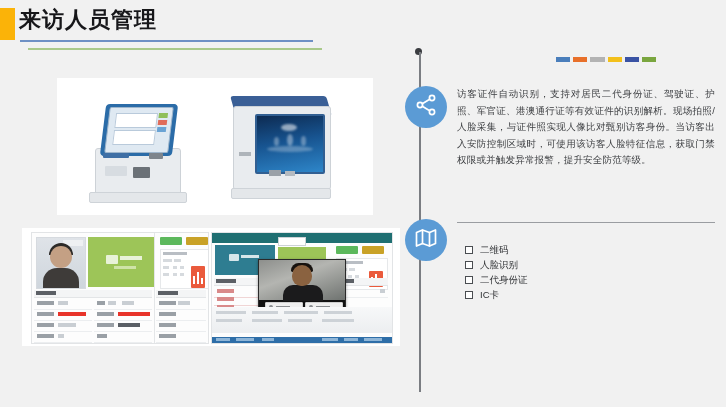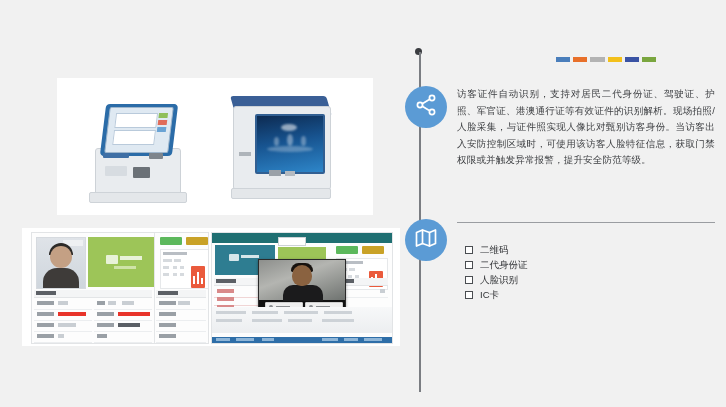--- a/index.html
+++ b/index.html
@@ -130,20 +130,26 @@
 
   .bullets{list-style:none;margin:8px 0 0 8px;padding:0;}
   .bullets li{font-size:9.5px;line-height:15px;color:#2f3134;display:flex;align-items:center;gap:7px;}
   .bx{display:inline-block;width:6px;height:6px;border:1px solid #4a4d51;background:#fff;flex:none;}
 </style>
 </head>
 <body>
 
 <div class="slide">
 
+  <div class="title-wrap">
+    <div class="title-bar"></div>
+    <div class="title-text">来访人员管理</div>
+    <div class="rule-blue"></div>
+    <div class="rule-green"></div>
+  </div>
 
   <div class="photo">
 
     <div class="kiosk k1">
       <div class="body"></div>
       <div class="neck"></div>
       <div class="disp">
         <div class="dl" style="left:6px;top:5px;width:40px;height:13px;"></div>
         <div class="dl" style="left:6px;top:22px;width:40px;height:13px;"></div>
         <div class="dl" style="left:49px;top:5px;width:9px;height:5px;background:#8fbf5a;border:none;"></div>
@@ -386,25 +392,25 @@
   <div class="sep"></div>
 
   <div class="sec" style="top:234px;">
     <ul class="bullets">
       <li>
           <span class="bx"></span>
           <span>二维码</span>
         </li>
       <li>
           <span class="bx"></span>
-          <span>二代身份证</span>
+          <span>人脸识别</span>
         </li>
       <li>
           <span class="bx"></span>
-          <span>人脸识别</span>
+          <span>二代身份证</span>
         </li>
       <li>
           <span class="bx"></span>
           <span>IC卡</span>
         </li>
     </ul>
   </div>
 
 </div>
 

